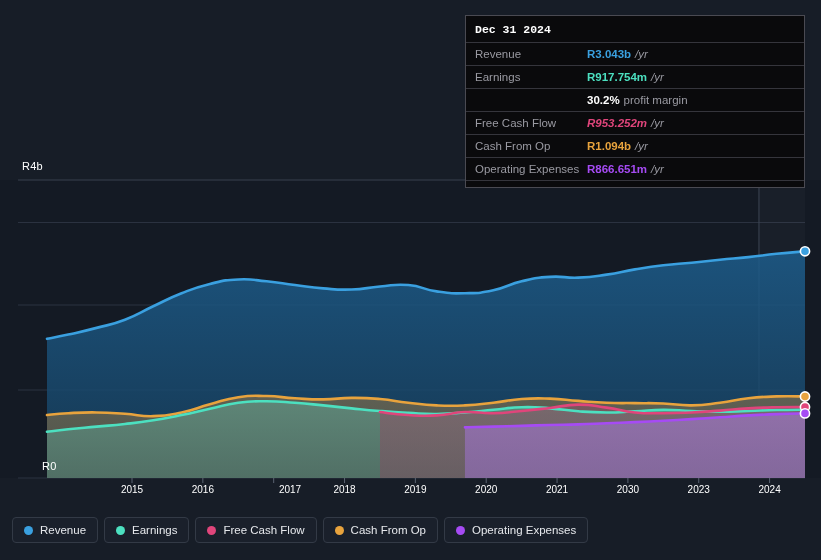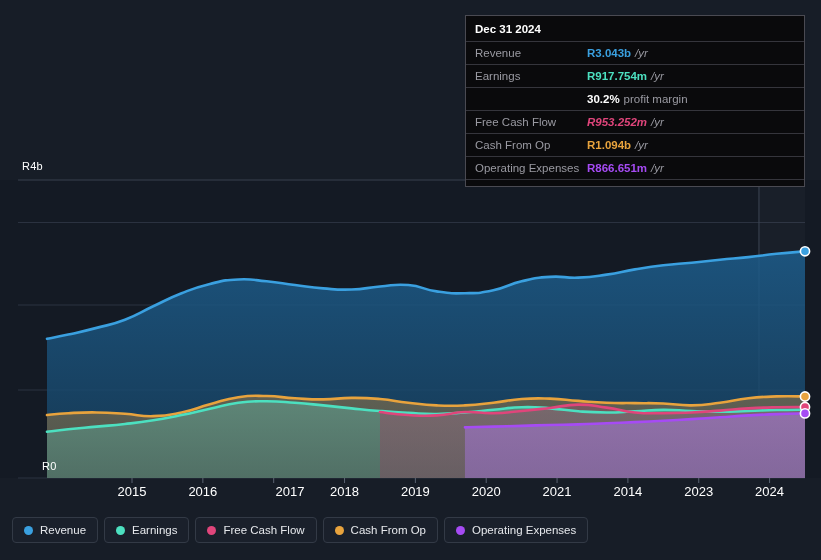--- a/index.html
+++ b/index.html
@@ -43,21 +43,21 @@
 
   .x-axis-labels {
     position: absolute;
     left: 0;
     top: 484px;
     width: 821px;
     height: 16px;
   }
   .x-tick-label {
     position: absolute;
-    font-size: 13px;
+    font-size: 10px;
     color: #ffffff;
     transform: translateX(-50%);
     white-space: nowrap;
   }
 
   
   #tooltip {
     position: absolute;
     left: 465px;
     top: 15px;
@@ -65,20 +65,21 @@
     background: #0a0a0c;
     border: 1px solid #4a4a52;
     box-sizing: border-box;
     padding: 0;
   }
   #tooltip-date {
     font-size: 11.5px;
     font-weight: bold;
     color: #ffffff;
     padding: 7px 9px 6px 9px;
+    font-family: Liberation Mono, monospace;
   }
   .tt-row {
     display: flex;
     align-items: center;
     border-top: 1px solid #35353c;
     padding: 3px 9px;
     min-height: 16px;
     font-size: 11.5px;
   }
   .tt-name {
@@ -214,21 +215,21 @@
   <div class="y-axis-label" id="y-label-zero">R0</div>
 
   <div class="x-axis-labels" id="x-axis-labels">
       <div class="x-tick-label" style="left: 132.009px;">2015</div>
       <div class="x-tick-label" style="left: 202.85px;">2016</div>
       <div class="x-tick-label" style="left: 290px;">2017</div>
       <div class="x-tick-label" style="left: 344.533px;">2018</div>
       <div class="x-tick-label" style="left: 415.374px;">2019</div>
       <div class="x-tick-label" style="left: 486.215px;">2020</div>
       <div class="x-tick-label" style="left: 557.056px;">2021</div>
-      <div class="x-tick-label" style="left: 627.897px;">2014</div>
+      <div class="x-tick-label" style="left: 627.897px;">2030</div>
       <div class="x-tick-label" style="left: 698.738px;">2023</div>
       <div class="x-tick-label" style="left: 769.579px;">2024</div>
     </div>
 
   <div id="tooltip">
     <div id="tooltip-date">Dec 31 2024</div>
     <div id="tooltip-rows">
         <div class="tt-row">
           <span class="tt-name">Revenue</span>
           <span class="tt-val" style="color: rgb(58, 160, 224);">R3.043b</span>

